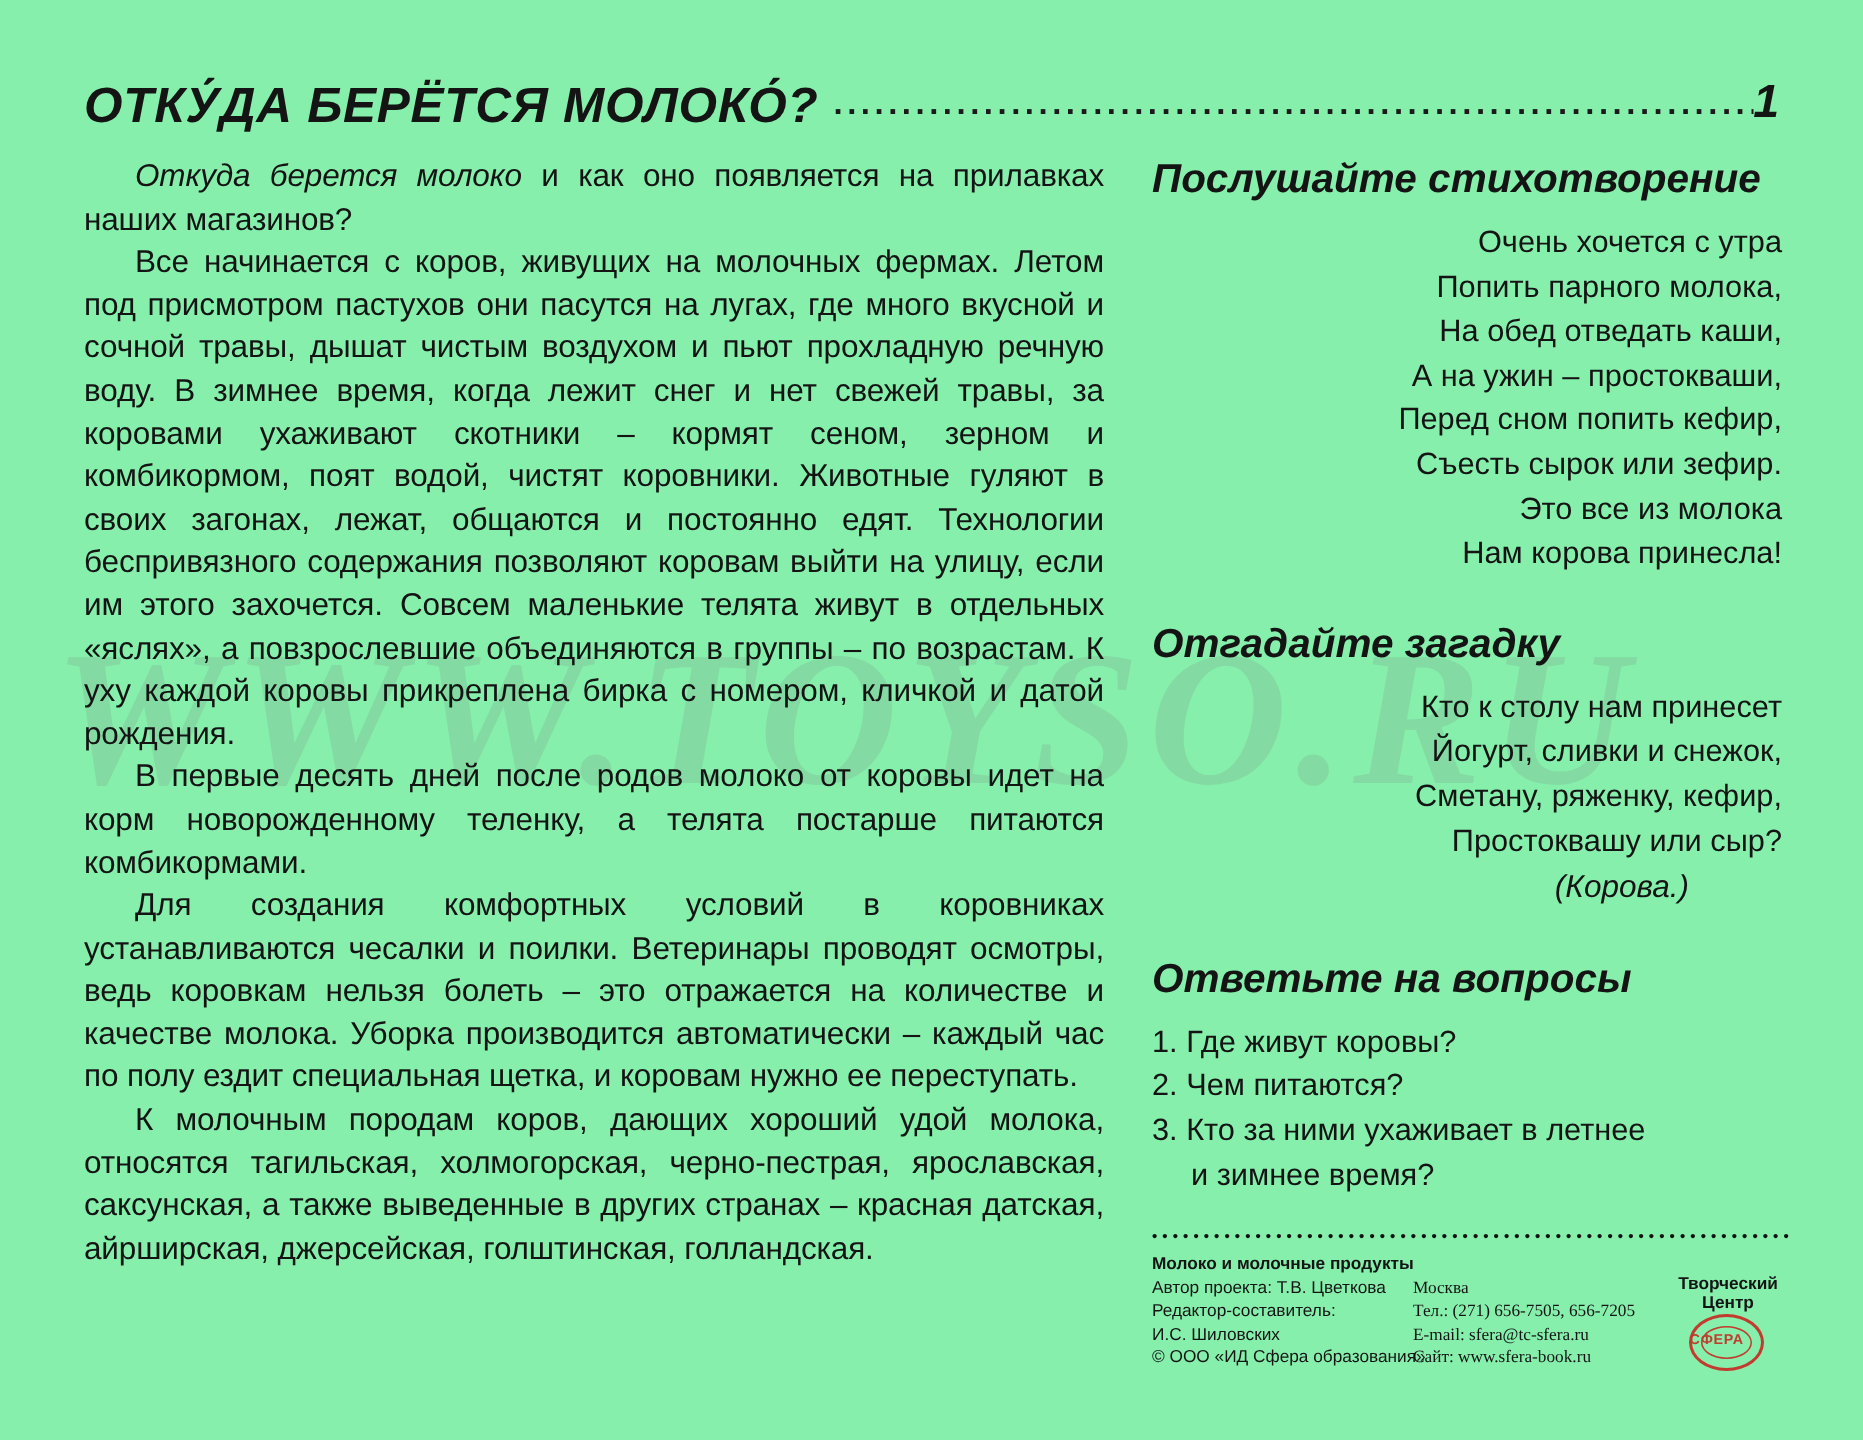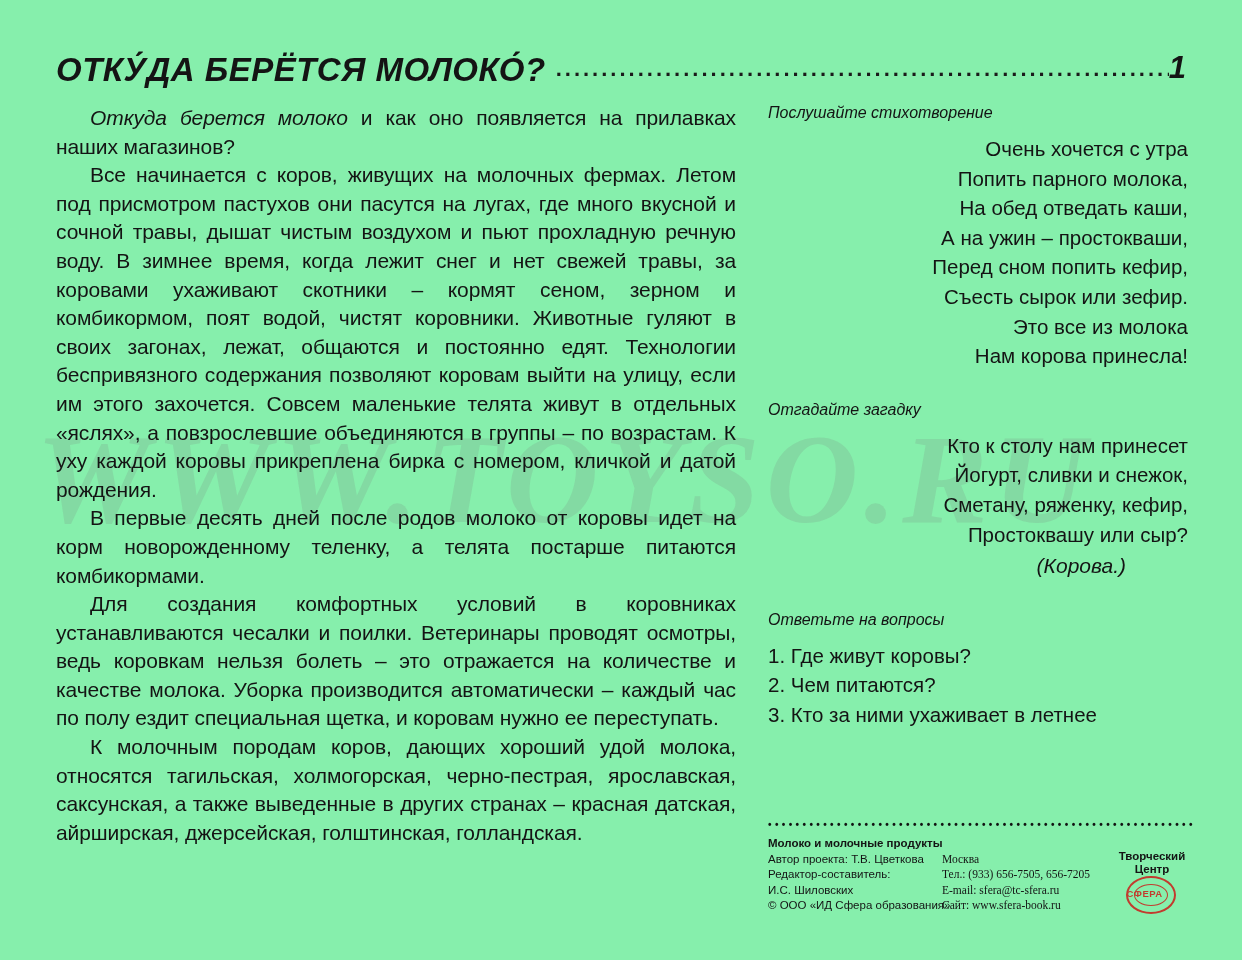--- a/index.html
+++ b/index.html
@@ -80,23 +80,23 @@
     text-align: justify;
     text-indent: 34px;
     margin: 0 0 0 0;
     letter-spacing: -0.1px;
   }
   .para .em {
     font-style: italic;
   }
 
   .rc-head {
-    font-weight: normal;
-    font-style: italic;
-    font-size: 16px;
+    font-weight: bold;
+    font-style: italic;
+    font-size: 27px;
     margin: 0 0 12px 0;
     letter-spacing: 0px;
   }
   .rc-head.second { margin-top: 30px; }
   .rc-head.third  { margin-top: 30px; }
 
   .poem-line, .riddle-line {
     font-size: 20.5px;
     line-height: 29.6px;
     white-space: nowrap;
@@ -258,36 +258,36 @@
     <div class="rc-head second">Отгадайте загадку</div>
     <div class="riddle-line">Кто к столу нам принесет</div>
     <div class="riddle-line">Йогурт, сливки и снежок,</div>
     <div class="riddle-line">Сметану, ряженку, кефир,</div>
     <div class="riddle-line">Простоквашу или сыр?</div>
     <div class="riddle-answer">(Корова.)</div>
 
     <div class="rc-head third">Ответьте на вопросы</div>
     <div class="q-item"><span>1. Где живут коровы?</span></div>
     <div class="q-item"><span>2. Чем питаются?</span></div>
-    <div class="q-item"><span>3. Кто за ними ухаживает в летнее</span></div>
+    <div class="q-item"><span>3. Кто за ними ухаживает в летнее</span><span class="cont">и зимнее время?</span></div>
   </div>
 
   <div class="imprint">
     <div class="imprint-dots">••••••••••••••••••••••••••••••••••••••••••••••••••••••••••••••••••••••••••••••••••••••••••</div>
     <div class="imprint-title">Молоко и молочные продукты</div>
     <div class="imprint-cols">
       <div class="imprint-c1">
         <div class="imprint-line">Автор проекта: Т.В. Цветкова</div>
         <div class="imprint-line">Редактор-составитель:</div>
         <div class="imprint-line">И.С. Шиловских</div>
         <div class="imprint-line">© ООО «ИД Сфера образования»</div>
       </div>
       <div class="imprint-c2">
         <div class="imprint-line">Москва</div>
-        <div class="imprint-line">Тел.: (933) 656-7505, 656-7205</div>
+        <div class="imprint-line">Тел.: (271) 656-7505, 656-7205</div>
         <div class="imprint-line">E-mail: sfera@tc-sfera.ru</div>
         <div class="imprint-line">Сайт: www.sfera-book.ru</div>
       </div>
       <div class="imprint-c3">
         <div class="logo-wrap">
           <div class="logo-text">
             <span>Творческий</span><br>
             <span>Центр</span>
           </div>
           <div class="logo-circle"></div>

